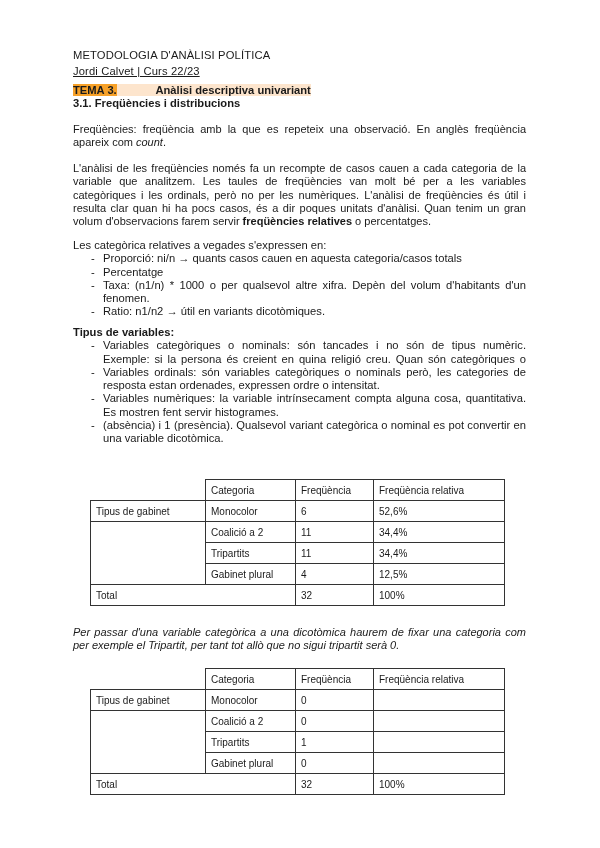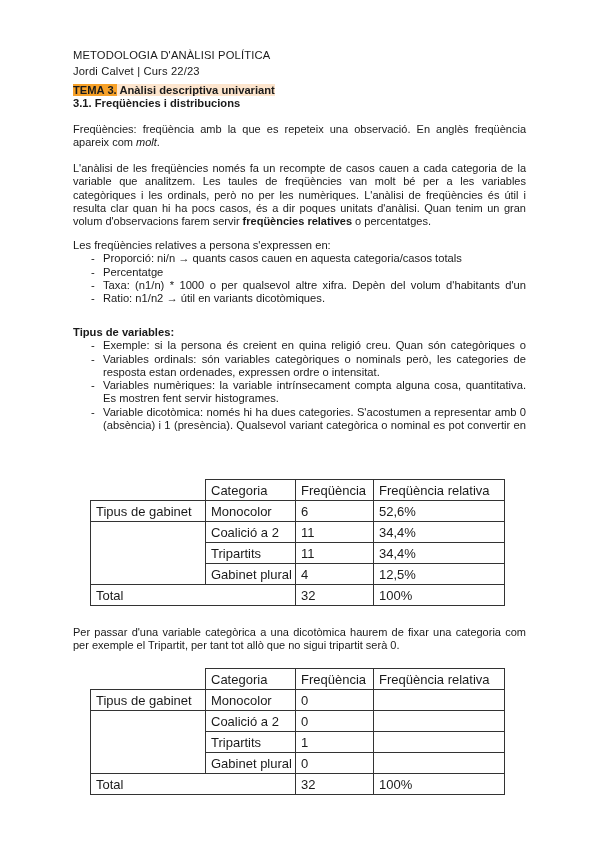--- a/index.html
+++ b/index.html
@@ -3,101 +3,103 @@
   <meta charset="utf-8">
   <style>
     html, body { margin: 0; padding: 0; background: #ffffff; }
     body { width: 600px; height: 848px; position: relative; overflow: hidden;
       font-family: "Liberation Sans", sans-serif; color: #1a1a1a; }
     .page { position: absolute; left: 0; top: 12px; width: 600px; height: 848px; background: #fff; }
     .abs { position: absolute; white-space: nowrap; }
     .hdr { font-size: 11.2px; letter-spacing: 0.15px; }
     .title { font-size: 11.2px; font-weight: bold; }
     .hl-strong { background: #f7a128; text-align: center; }
-    .hl-soft { background: #fde5cd; }
+    .hl-soft { background: #fde5cd; padding-left: 36px; }
     .para { position: absolute; left: 73px; width: 453px; font-size: 11px; line-height: 13.3px;
       text-align: justify; }
     .para .line { display: block; white-space: nowrap; text-align: justify; text-align-last: justify; }
     .para .line.last { text-align-last: left; }
     .list { position: absolute; left: 73px; width: 453px; font-size: 11.2px; line-height: 13.3px; }
     .li { position: relative; padding-left: 30px; }
     .li .dash { position: absolute; left: 18px; top: 0; }
     .li .line { display: block; white-space: nowrap; text-align: justify; text-align-last: justify; }
     .li .line.last { text-align-last: left; }
-    table.ft { position: absolute; border-collapse: collapse; font-size: 13px; table-layout: fixed; }
+    table.ft { position: absolute; border-collapse: collapse; font-size: 10px; table-layout: fixed; }
     table.ft td { border: 1.3px solid #333; padding: 0 0 0 5px; height: 20px; vertical-align: middle;
       white-space: nowrap; }
     table.ft td.blank { border-top: none; border-left: none; }
   </style>
 </head>
 <body>
 
 <div class="page">
 
   <div class="abs hdr" style="left:73px; top:37px;">METODOLOGIA D'ANÀLISI POLÍTICA</div>
-  <div class="abs hdr" style="left:73px; top:53px;">Jordi Calvet | Curs 22/23</div>
+  <div class="abs hdr" style="left:73px; top:53px;text-decoration:underline;">Jordi Calvet | Curs 22/23</div>
 
   <div class="abs title" style="left:73px; top:72px;">
     <span class="hl-strong">TEMA 3.</span><span class="hl-soft"> Anàlisi descriptiva univariant</span>
   </div>
   <div class="abs title" style="left:73px; top:85px;">3.1. Freqüències i distribucions</div>
 
   <div class="para" style="top:111px;">
     <span class="line">Freqüències: freqüència amb la que es repeteix una observació. En anglès freqüència</span>
-    <span class="line last"><span>apareix com </span><i>molt</i><span>.</span></span>
+    <span class="line last"><span>apareix com </span><i>count</i><span>.</span></span>
   </div>
 
   <div class="para" style="top:150px;">
     <span class="line">L'anàlisi de les freqüències només fa un recompte de casos cauen a cada categoria de la</span>
     <span class="line">variable que analitzem. Les taules de freqüències van molt bé per a les variables</span>
     <span class="line">categòriques i les ordinals, però no per les numèriques. L'anàlisi de freqüències és útil i</span>
     <span class="line">resulta clar quan hi ha pocs casos, és a dir poques unitats d'anàlisi. Quan tenim un gran</span>
     <span class="line last"><span>volum d'observacions farem servir </span><b>freqüències relatives</b><span> o percentatges.</span></span>
   </div>
 
   <div class="list" style="top:227px;">
-    <div>Les freqüències relatives a persona s'expressen en:</div>
+    <div>Les categòrica relatives a vegades s'expressen en:</div>
     <div class="li">
         <span class="dash">-</span>
         <span class="line last">Proporció: ni/n → quants casos cauen en aquesta categoria/casos totals</span>
       </div>
     <div class="li">
         <span class="dash">-</span>
         <span class="line last">Percentatge</span>
       </div>
     <div class="li">
         <span class="dash">-</span>
         <span class="line">Taxa: (n1/n) * 1000 o per qualsevol altre xifra. Depèn del volum d'habitants d'un</span>
+        <span class="line last">fenomen.</span>
       </div>
     <div class="li">
         <span class="dash">-</span>
         <span class="line last">Ratio: n1/n2 → útil en variants dicotòmiques.</span>
       </div>
   </div>
 
   <div class="list" style="top:314px;">
     <div style="font-weight:bold;">Tipus de variables:</div>
     <div class="li">
         <span class="dash">-</span>
+        <span class="line">Variables categòriques o nominals: són tancades i no són de tipus numèric.</span>
         <span class="line">Exemple: si la persona és creient en quina religió creu. Quan són categòriques o</span>
       </div>
     <div class="li">
         <span class="dash">-</span>
         <span class="line">Variables ordinals: són variables categòriques o nominals però, les categories de</span>
         <span class="line last">resposta estan ordenades, expressen ordre o intensitat.</span>
       </div>
     <div class="li">
         <span class="dash">-</span>
         <span class="line">Variables numèriques: la variable intrínsecament compta alguna cosa, quantitativa.</span>
         <span class="line last">Es mostren fent servir histogrames.</span>
       </div>
     <div class="li">
         <span class="dash">-</span>
-        <span class="line">Variable dicotòmica: només hi ha dues categories. S'acostumen a representar amb 0</span>
         <span class="line">(absència) i 1 (presència). Qualsevol variant categòrica o nominal es pot convertir en</span>
+        <span class="line last">una variable dicotòmica.</span>
       </div>
   </div>
 
   <table class="ft" style="left:90px; top:467px; width:414px;">
     <colgroup>
         <col style="width:115px">
         <col style="width:90px">
         <col style="width:78px">
         <col style="width:131px">
       </colgroup>
@@ -131,21 +133,21 @@
       <td>12,5%</td>
     </tr>
     <tr>
       <td colspan="2">Total</td>
       <td>32</td>
       <td>100%</td>
     </tr>
   </tbody>
     </table>
 
-  <div class="para" style="top:614px;">
+  <div class="para" style="top:614px;font-style:italic;">
     <span class="line">Per passar d'una variable categòrica a una dicotòmica haurem de fixar una categoria com</span>
     <span class="line last">per exemple el Tripartit, per tant tot allò que no sigui tripartit serà 0.</span>
   </div>
 
   <table class="ft" style="left:90px; top:656px; width:414px;">
     <colgroup>
         <col style="width:115px">
         <col style="width:90px">
         <col style="width:78px">
         <col style="width:131px">

